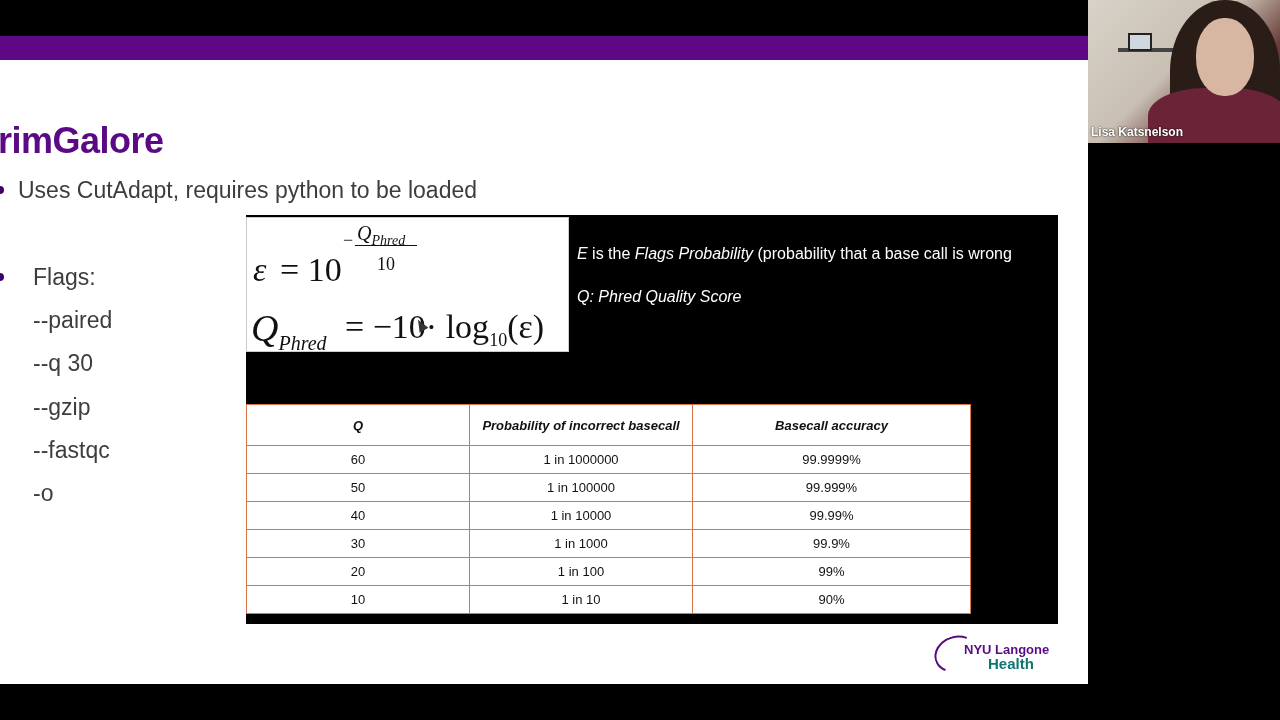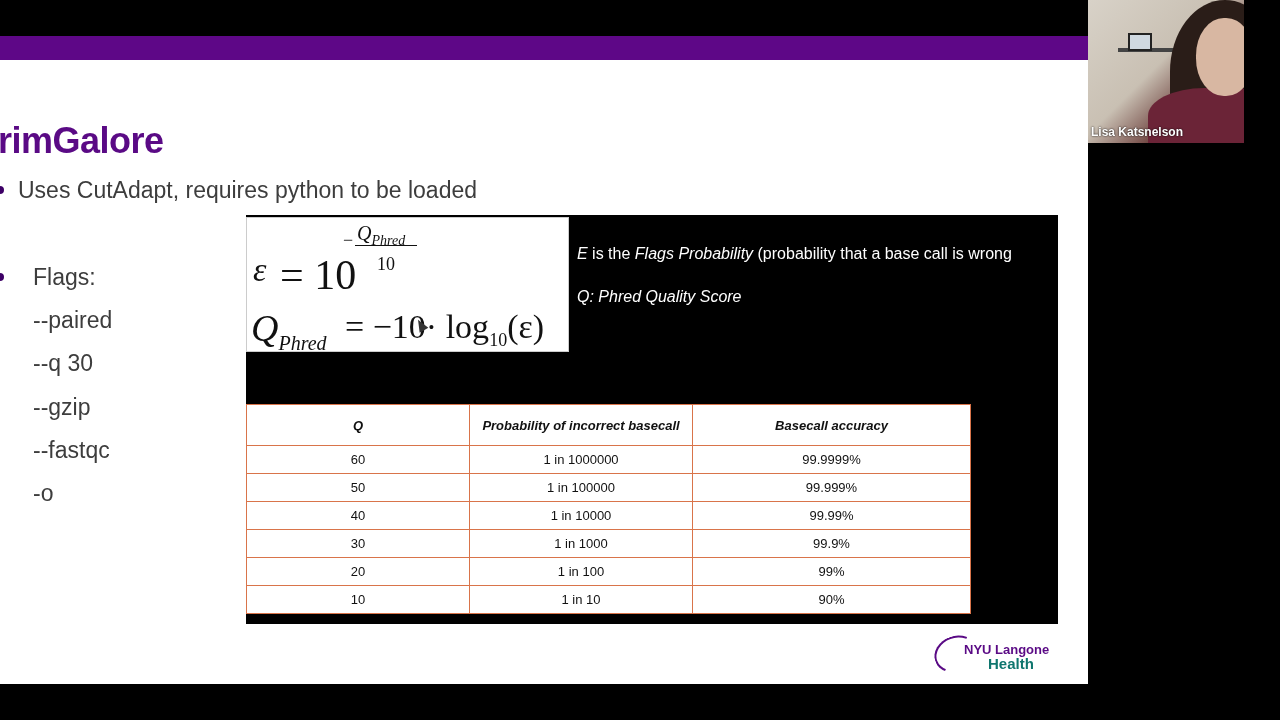--- a/index.html
+++ b/index.html
@@ -7,41 +7,41 @@
   .slide { position:absolute; left:0; top:0; width:1088px; height:684px; background:#fff; overflow:hidden; }
   .topblack { position:absolute; left:0; top:0; width:1088px; height:36px; background:#000; }
   .purplebar { position:absolute; left:0; top:36px; width:1088px; height:24px; background:#5e0787; }
   .title { position:absolute; left:-2px; top:120px; font-size:36px; font-weight:bold; color:#5a0a85; letter-spacing:-0.5px; }
   .bullet-dot { position:absolute; width:8px; height:8px; border-radius:50%; background:#3d0066; }
   .bullet-text { position:absolute; font-size:23px; color:#3d3d3d; }
   .flag { position:absolute; left:33px; font-size:23px; color:#3d3d3d; }
   .black-panel { position:absolute; left:246px; top:215px; width:812px; height:409px; background:#000; }
   .formula-box { position:absolute; left:246px; top:217px; width:323px; height:135px; background:#fff; border:1px solid #ccc; box-sizing:border-box; font-family:"Liberation Serif", serif; color:#111; }
   .f-eps { position:absolute; left:6px; top:33px; font-size:34px; font-style:italic; }
-  .f-eq1 { position:absolute; left:33px; top:33px; font-size:42px;text-align:right; }
+  .f-eq1 { position:absolute; left:33px; top:33px; font-size:34px;text-align:right; }
   .f-exp-minus { position:absolute; left:96px; top:12px; font-size:18px; }
   .f-exp-num { position:absolute; left:110px; top:4px; font-size:20px; font-style:italic; }
   .f-exp-num sub { font-size:14px; }
   .f-exp-line { position:absolute; left:108px; top:27px; width:62px; height:1px; background:#111; }
   .f-exp-den { position:absolute; left:130px; top:36px; font-size:18px; }
   .f-q { position:absolute; left:4px; top:88px; font-size:38px; font-style:italic; }
   .f-q sub { font-size:20px; }
   .f-rhs { position:absolute; left:98px; top:90px; font-size:34px; white-space:nowrap; }
   .f-rhs sub { font-size:18px; }
   .def1 { position:absolute; left:577px; top:245px; font-size:16px; color:#fff; white-space:nowrap; }
   .def2 { position:absolute; left:577px; top:288px; font-size:16px; color:#fff; font-style:italic; white-space:nowrap; }
   .cursor { position:absolute; left:416px; top:319px; width:0; height:0; border-left:5px solid transparent; border-right:5px solid transparent; border-bottom:12px solid #333; transform:rotate(-30deg); }
   table.qtab { position:absolute; left:246px; top:404px; width:725px; border-collapse:collapse; background:#fff; font-size:13px; color:#111; }
   table.qtab td, table.qtab th { border:1px solid #d9744a; text-align:center; height:27px; padding:0; }
   table.qtab th { height:40px; font-style:italic; font-weight:bold; }
   .logo { position:absolute; left:934px; top:636px; width:100px; height:36px; }
   .logo-arc { position:absolute; left:0; top:0; width:40px; height:32px; border:2px solid #5a0a85; border-radius:50%; border-right-color:transparent; border-bottom-color:transparent; transform:rotate(-20deg); }
   .logo-t1 { position:absolute; left:6px; top:6px; font-size:13px; font-weight:bold; color:#5a0a85; white-space:nowrap;padding-left:24px; }
   .logo-t2 { position:absolute; left:30px; top:19px; font-size:15px; font-weight:bold; color:#0f766e;margin-left:24px; }
-  .video { position:absolute; left:1088px; top:0; width:156px; height:143px; background:linear-gradient(135deg,#d8d2c8 0%,#c9c0b3 45%,#6a3d3a 70%,#2a1a1a 100%); overflow:hidden; }
+  .video { position:absolute; left:1088px; top:0; width:192px; height:143px; background:linear-gradient(135deg,#d8d2c8 0%,#c9c0b3 45%,#6a3d3a 70%,#2a1a1a 100%); overflow:hidden; }
   .video .hair { position:absolute; left:82px; top:0; width:110px; height:143px; background:#2a1d18; border-radius:50% 50% 0 0; }
   .video .face { position:absolute; left:108px; top:18px; width:58px; height:78px; background:#d8b7a2; border-radius:48%; }
   .video .body { position:absolute; left:60px; top:88px; width:140px; height:70px; background:#6b2437; border-radius:40% 40% 0 0; }
   .video .shelf { position:absolute; left:30px; top:48px; width:70px; height:4px; background:#444; }
   .video .frame { position:absolute; left:40px; top:33px; width:20px; height:14px; border:2px solid #222; background:#cfd8e0; }
   .video-name { position:absolute; left:3px; top:125px; font-size:12px; font-weight:bold; color:#fff; text-shadow:0 0 2px #000; }
 </style>
 </head>
 <body>
 

